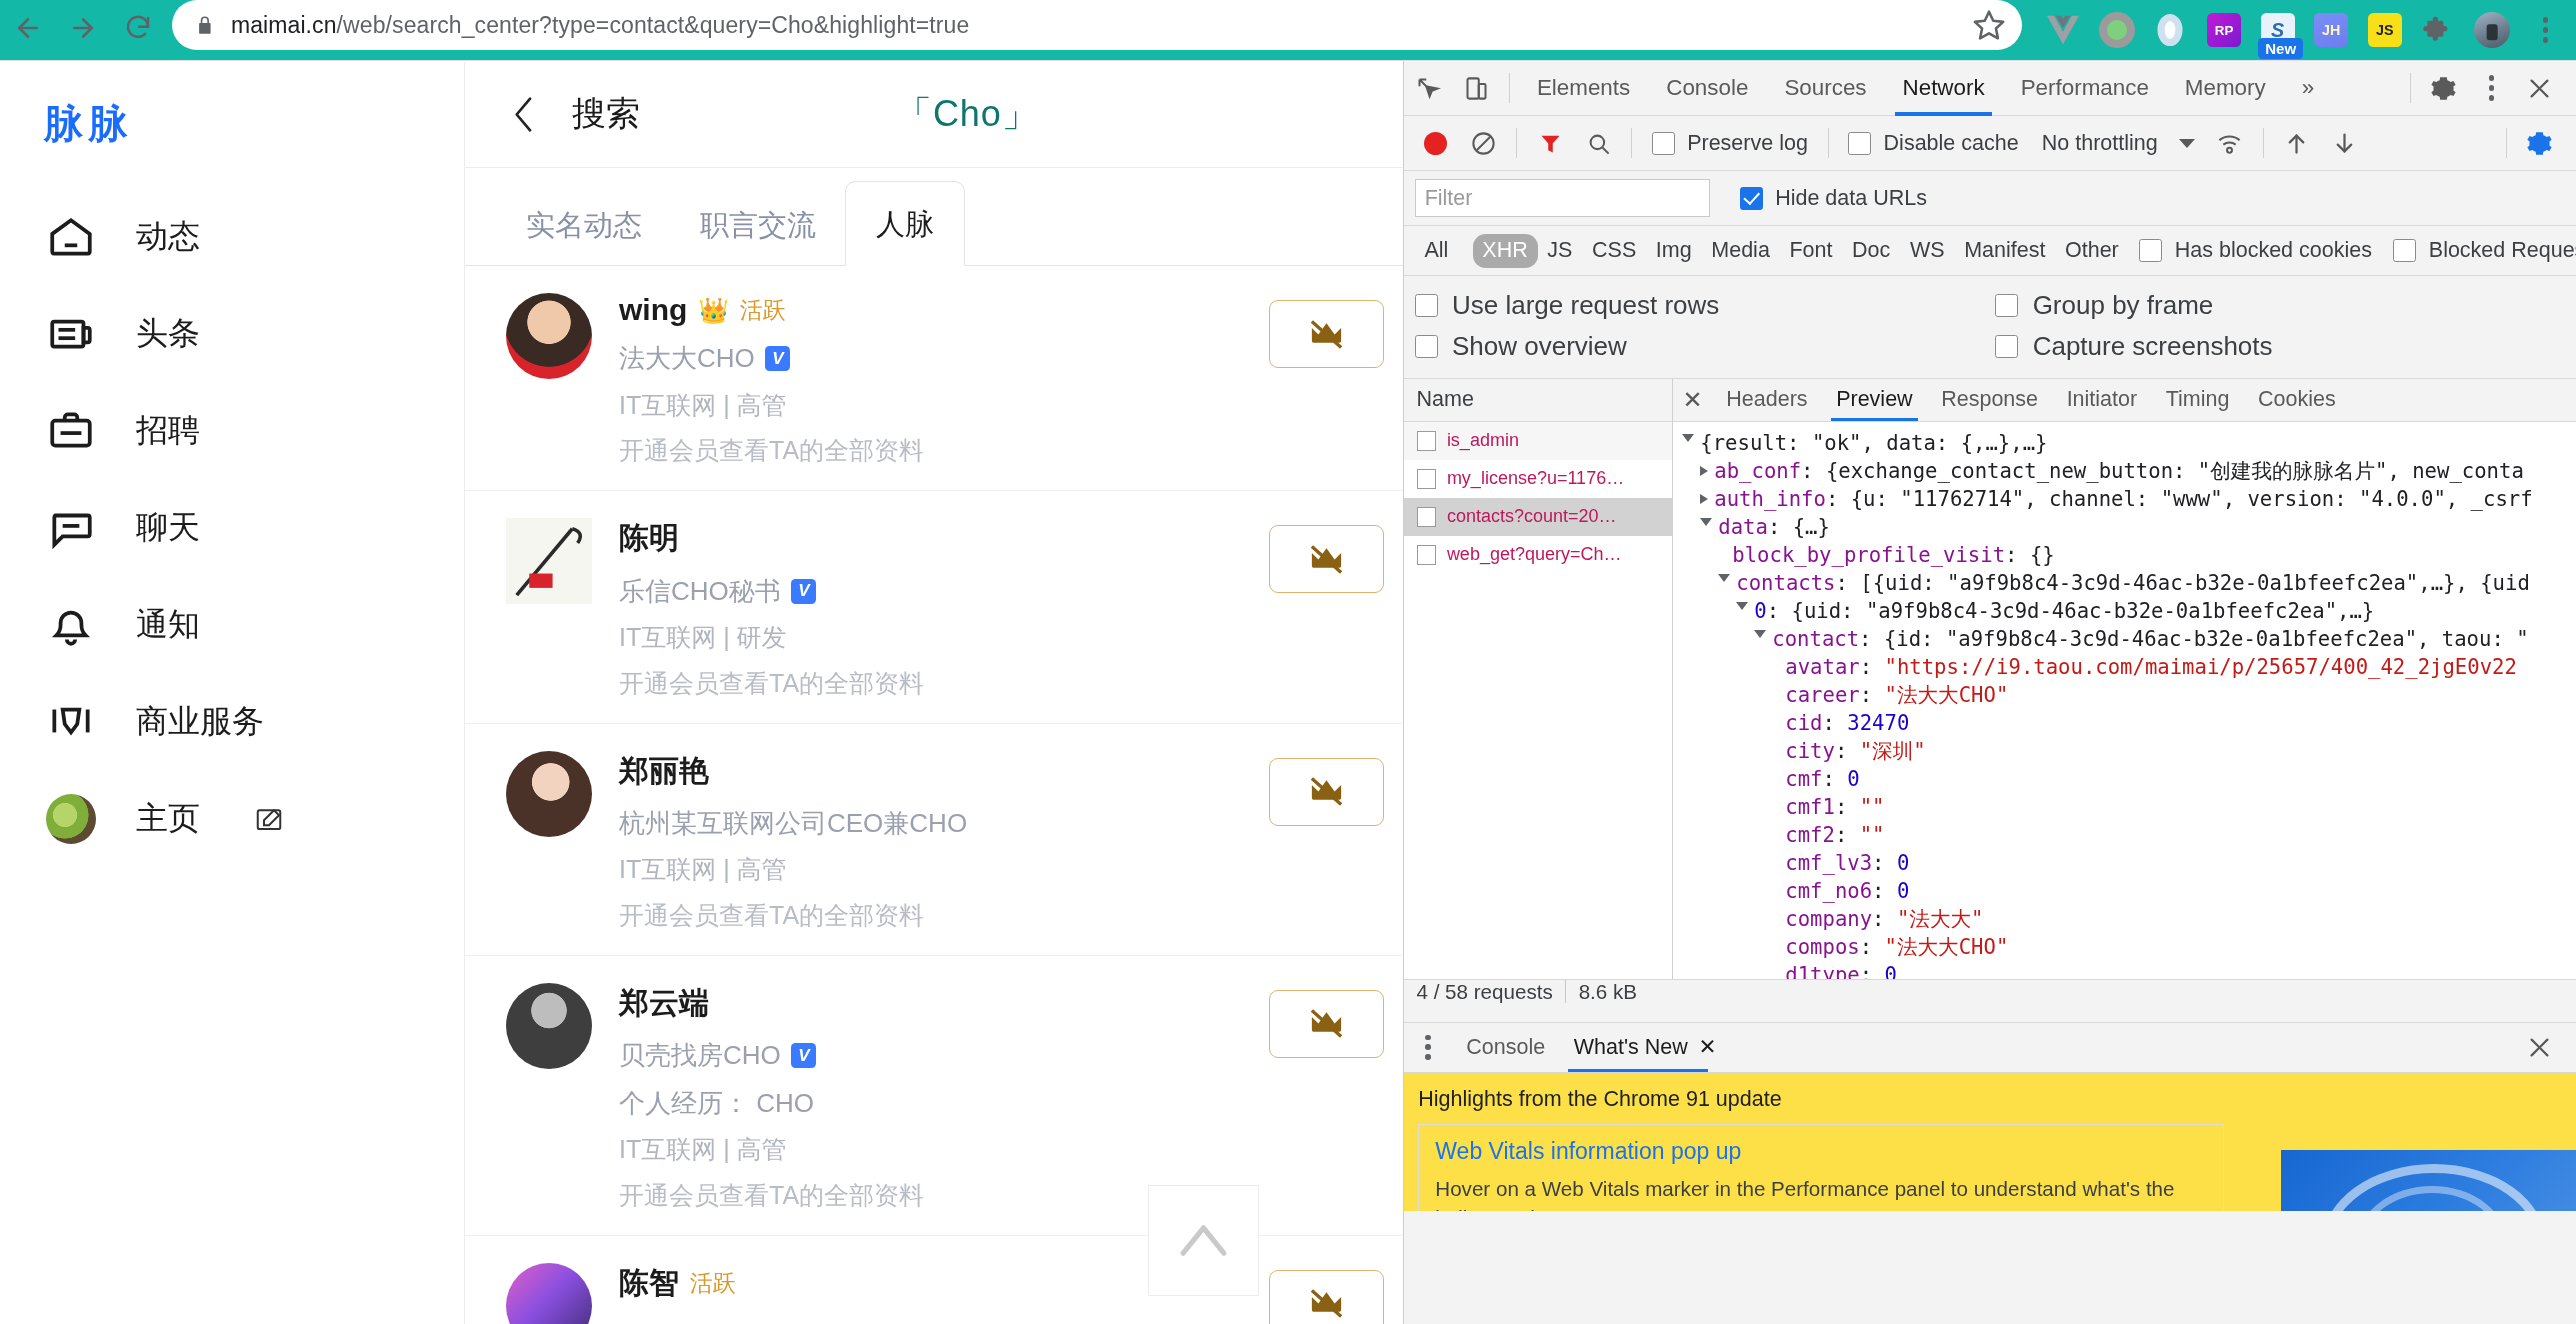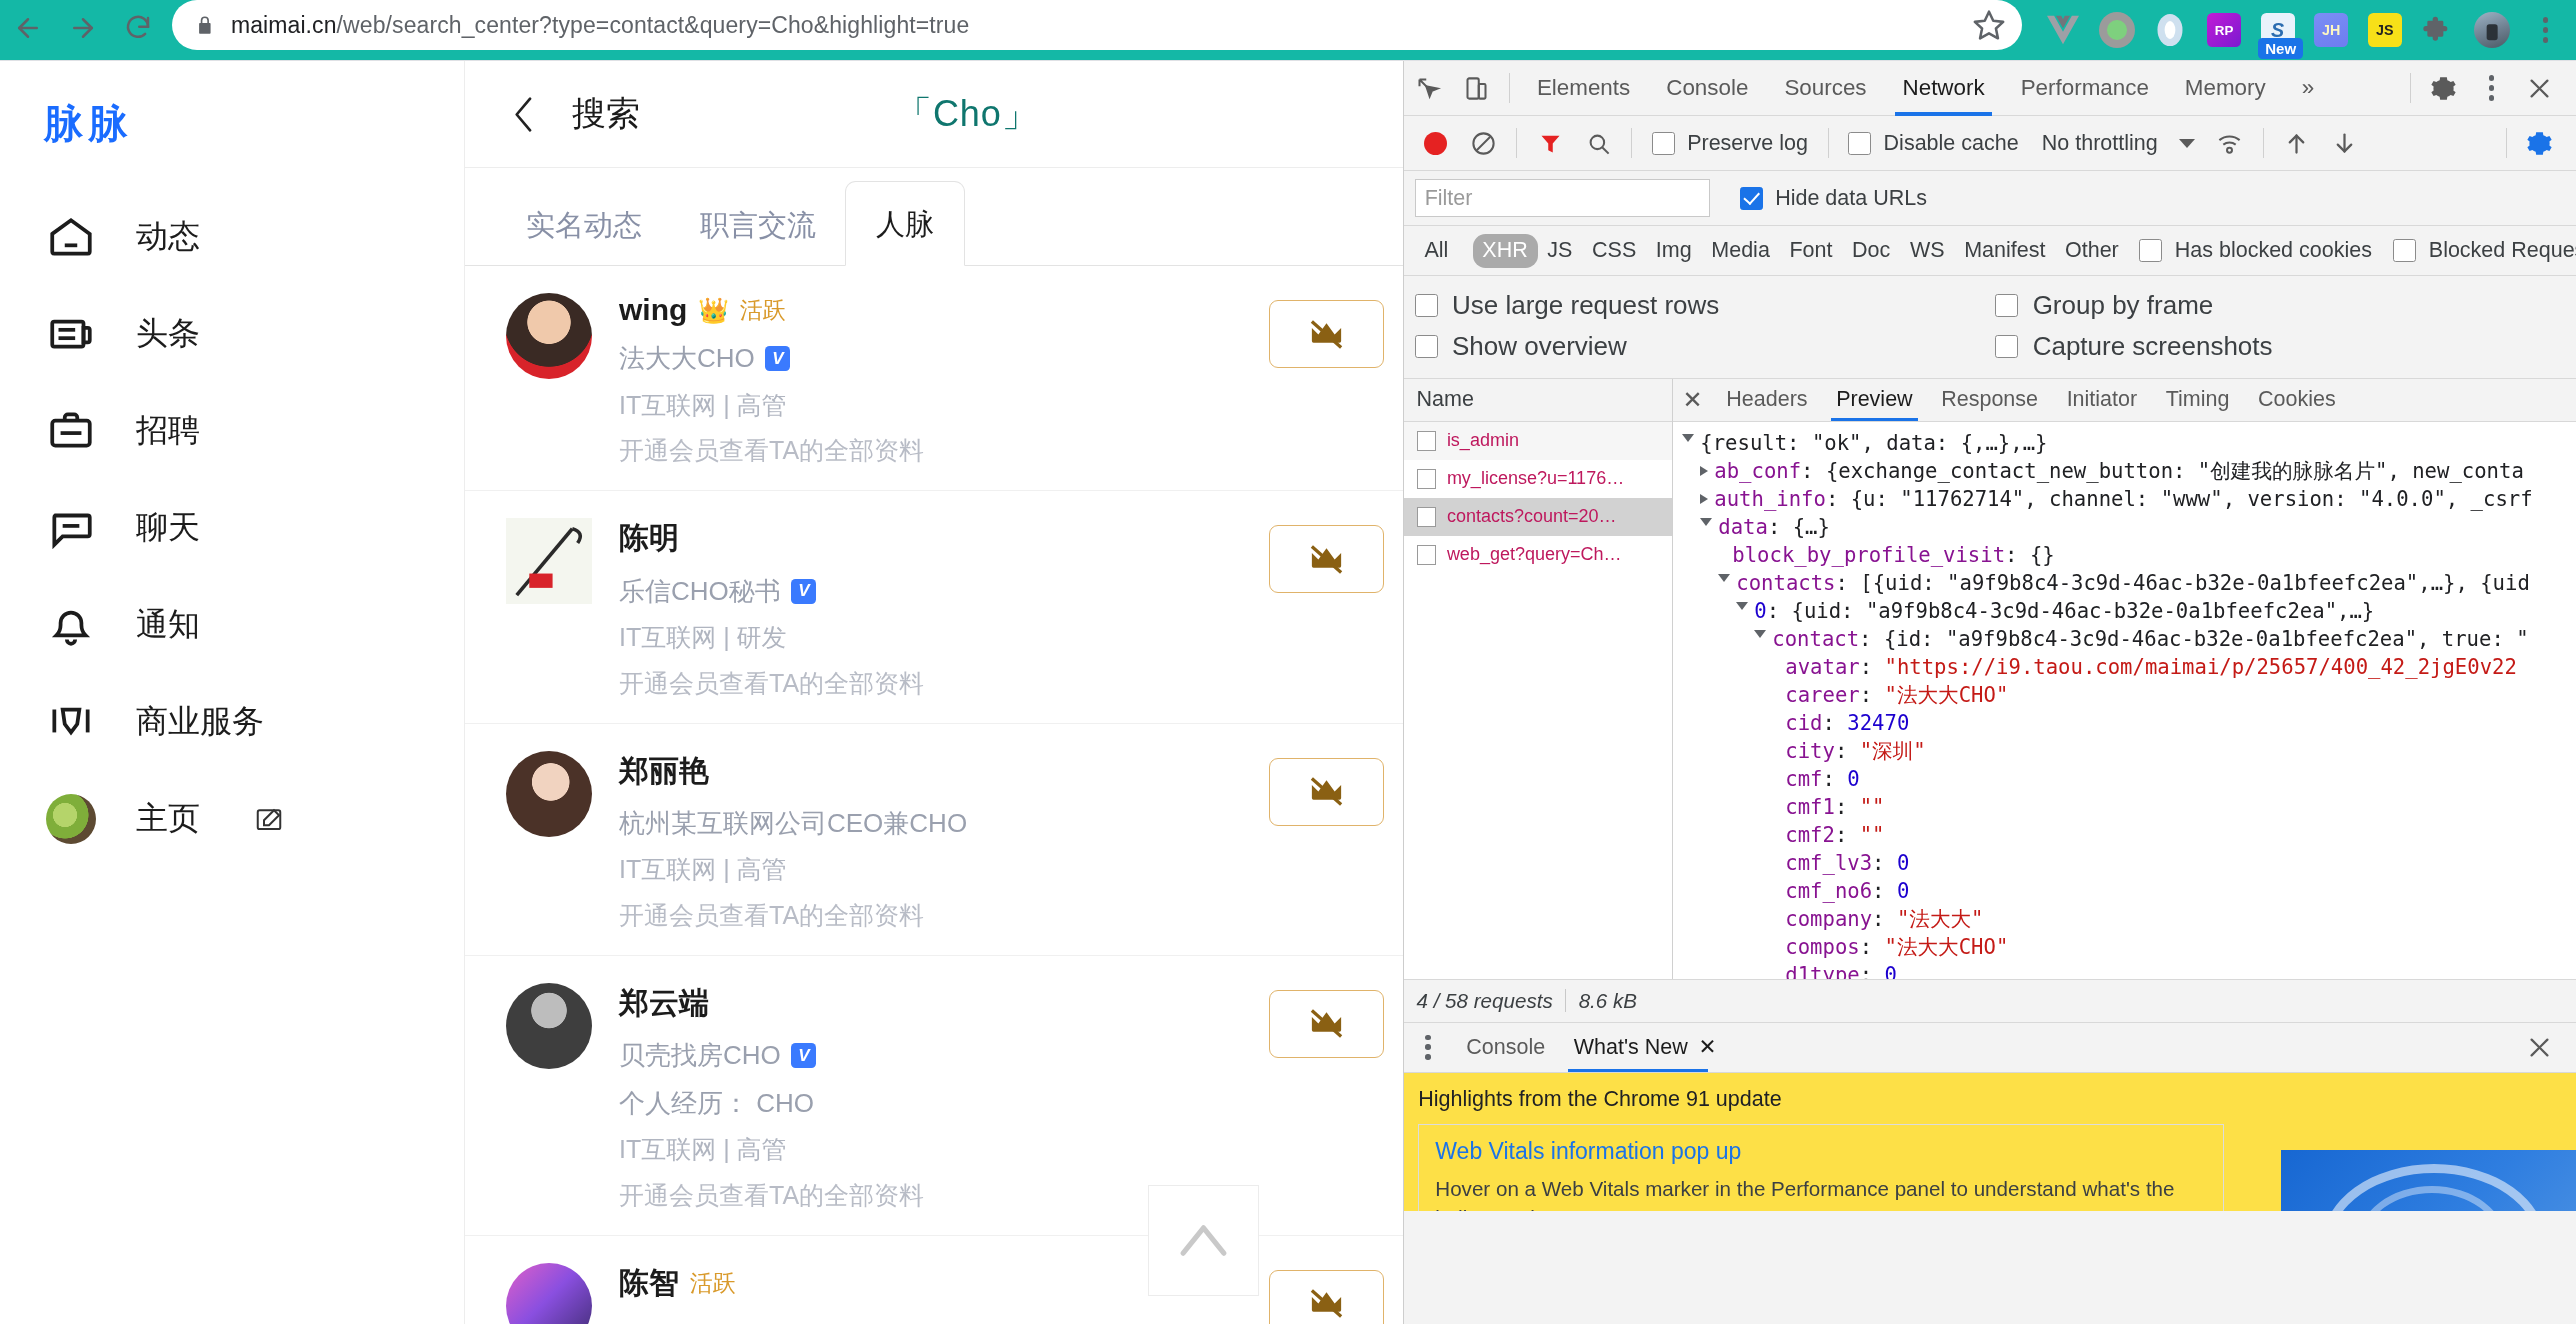--- a/index.html
+++ b/index.html
@@ -172,22 +172,22 @@
   }
   .jl { height: 28px; display:block; padding-left: 9px; }
   .tri { display:inline-block; width: 0; height: 0; margin-right: 6.3px;
          border-left: 8px solid #5f6368; border-top: 5.4px solid transparent; border-bottom: 5.4px solid transparent; vertical-align: 1.8px;}
   .tri.open { border-left: 6.3px solid transparent; border-right: 6.3px solid transparent; border-top: 8px solid #5f6368; vertical-align: 2.7px; }
   .k { color:#881391; }
   .s { color:#c41a16; }
   .n { color:#1c00cf; }
   .p { color:#202124; }
 
-  .dt-status { height: 43px; display:flex; align-items:center; background:#f3f3f3;
-               font-size: 20.6px; color:#3c4043; border-bottom:0.9px solid #d8d8d8;font-style:italic; }
+  .dt-status { height: 43px; display:flex; background:#f3f3f3;
+               font-size: 20.6px; color:#3c4043; border-bottom:0.9px solid #d8d8d8; }
   .st-cell { padding: 0 12.5px; }
   .st-div { width:0.9px; height: 23px; background:#c8c8c8; }
 
   .drawer { background:#f3f3f3; height: 188px; }
   .drawer-tabs { height: 50px; display:flex; align-items:center; border-bottom:0.9px solid #d8d8d8; }
   .wn-tab { font-size:21.5px; color:#5a5a5a; padding: 0 14.3px; height:50px; display:flex; align-items:center; gap:10.7px; position:relative; }
   .wn-tab.active { color:#1c1c1c; }
   .wn-tab.active::after { content:""; position:absolute; left:9px; right:23px; bottom:0; height:3.6px; background:#1a73e8; }
   .drawer-body { background:#fde047; height: 138px; padding: 14.3px 0 0 14.3px; position:relative; overflow:hidden; }
   .wn-highlights { font-size: 21.5px; color:#202124; margin-bottom: 12.5px; }
@@ -712,21 +712,21 @@
         <span class="dtab">Cookies</span>
       </div>
       <div class="json-view" id="json-view">
           <span class="jl" style="padding-left: 9px;"><span class="tri open"></span><span class="p">{result: "ok", data: {,…},…}</span></span>
           <span class="jl" style="padding-left: 27px;"><span class="tri"></span><span class="k">ab_conf</span><span class="p">: {exchange_contact_new_button: "创建我的脉脉名片", new_conta</span></span>
           <span class="jl" style="padding-left: 27px;"><span class="tri"></span><span class="k">auth_info</span><span class="p">: {u: "11762714", channel: "www", version: "4.0.0", _csrf</span></span>
           <span class="jl" style="padding-left: 27px;"><span class="tri open"></span><span class="k">data</span><span class="p">: {…}</span></span>
           <span class="jl" style="padding-left: 45px;"><span style="display: inline-block; width: 14.3px;"></span><span class="k">block_by_profile_visit</span><span class="p">: {}</span></span>
           <span class="jl" style="padding-left: 45px;"><span class="tri open"></span><span class="k">contacts</span><span class="p">: [{uid: "a9f9b8c4-3c9d-46ac-b32e-0a1bfeefc2ea",…}, {uid</span></span>
           <span class="jl" style="padding-left: 63px;"><span class="tri open"></span><span class="n">0</span><span class="p">: {uid: "a9f9b8c4-3c9d-46ac-b32e-0a1bfeefc2ea",…}</span></span>
-          <span class="jl" style="padding-left: 81px;"><span class="tri open"></span><span class="k">contact</span><span class="p">: {id: "a9f9b8c4-3c9d-46ac-b32e-0a1bfeefc2ea", true: "</span></span>
+          <span class="jl" style="padding-left: 81px;"><span class="tri open"></span><span class="k">contact</span><span class="p">: {id: "a9f9b8c4-3c9d-46ac-b32e-0a1bfeefc2ea", taou: "</span></span>
           <span class="jl" style="padding-left: 98px;"><span style="display: inline-block; width: 14.3px;"></span><span class="k">avatar</span><span class="p">: </span><span class="s">"https://i9.taou.com/maimai/p/25657/400_42_2jgE0v22</span></span>
           <span class="jl" style="padding-left: 98px;"><span style="display: inline-block; width: 14.3px;"></span><span class="k">career</span><span class="p">: </span><span class="s">"法大大CHO"</span></span>
           <span class="jl" style="padding-left: 98px;"><span style="display: inline-block; width: 14.3px;"></span><span class="k">cid</span><span class="p">: </span><span class="n">32470</span></span>
           <span class="jl" style="padding-left: 98px;"><span style="display: inline-block; width: 14.3px;"></span><span class="k">city</span><span class="p">: </span><span class="s">"深圳"</span></span>
           <span class="jl" style="padding-left: 98px;"><span style="display: inline-block; width: 14.3px;"></span><span class="k">cmf</span><span class="p">: </span><span class="n">0</span></span>
           <span class="jl" style="padding-left: 98px;"><span style="display: inline-block; width: 14.3px;"></span><span class="k">cmf1</span><span class="p">: </span><span class="s">""</span></span>
           <span class="jl" style="padding-left: 98px;"><span style="display: inline-block; width: 14.3px;"></span><span class="k">cmf2</span><span class="p">: </span><span class="s">""</span></span>
           <span class="jl" style="padding-left: 98px;"><span style="display: inline-block; width: 14.3px;"></span><span class="k">cmf_lv3</span><span class="p">: </span><span class="n">0</span></span>
           <span class="jl" style="padding-left: 98px;"><span style="display: inline-block; width: 14.3px;"></span><span class="k">cmf_no6</span><span class="p">: </span><span class="n">0</span></span>
           <span class="jl" style="padding-left: 98px;"><span style="display: inline-block; width: 14.3px;"></span><span class="k">company</span><span class="p">: </span><span class="s">"法大大"</span></span>

